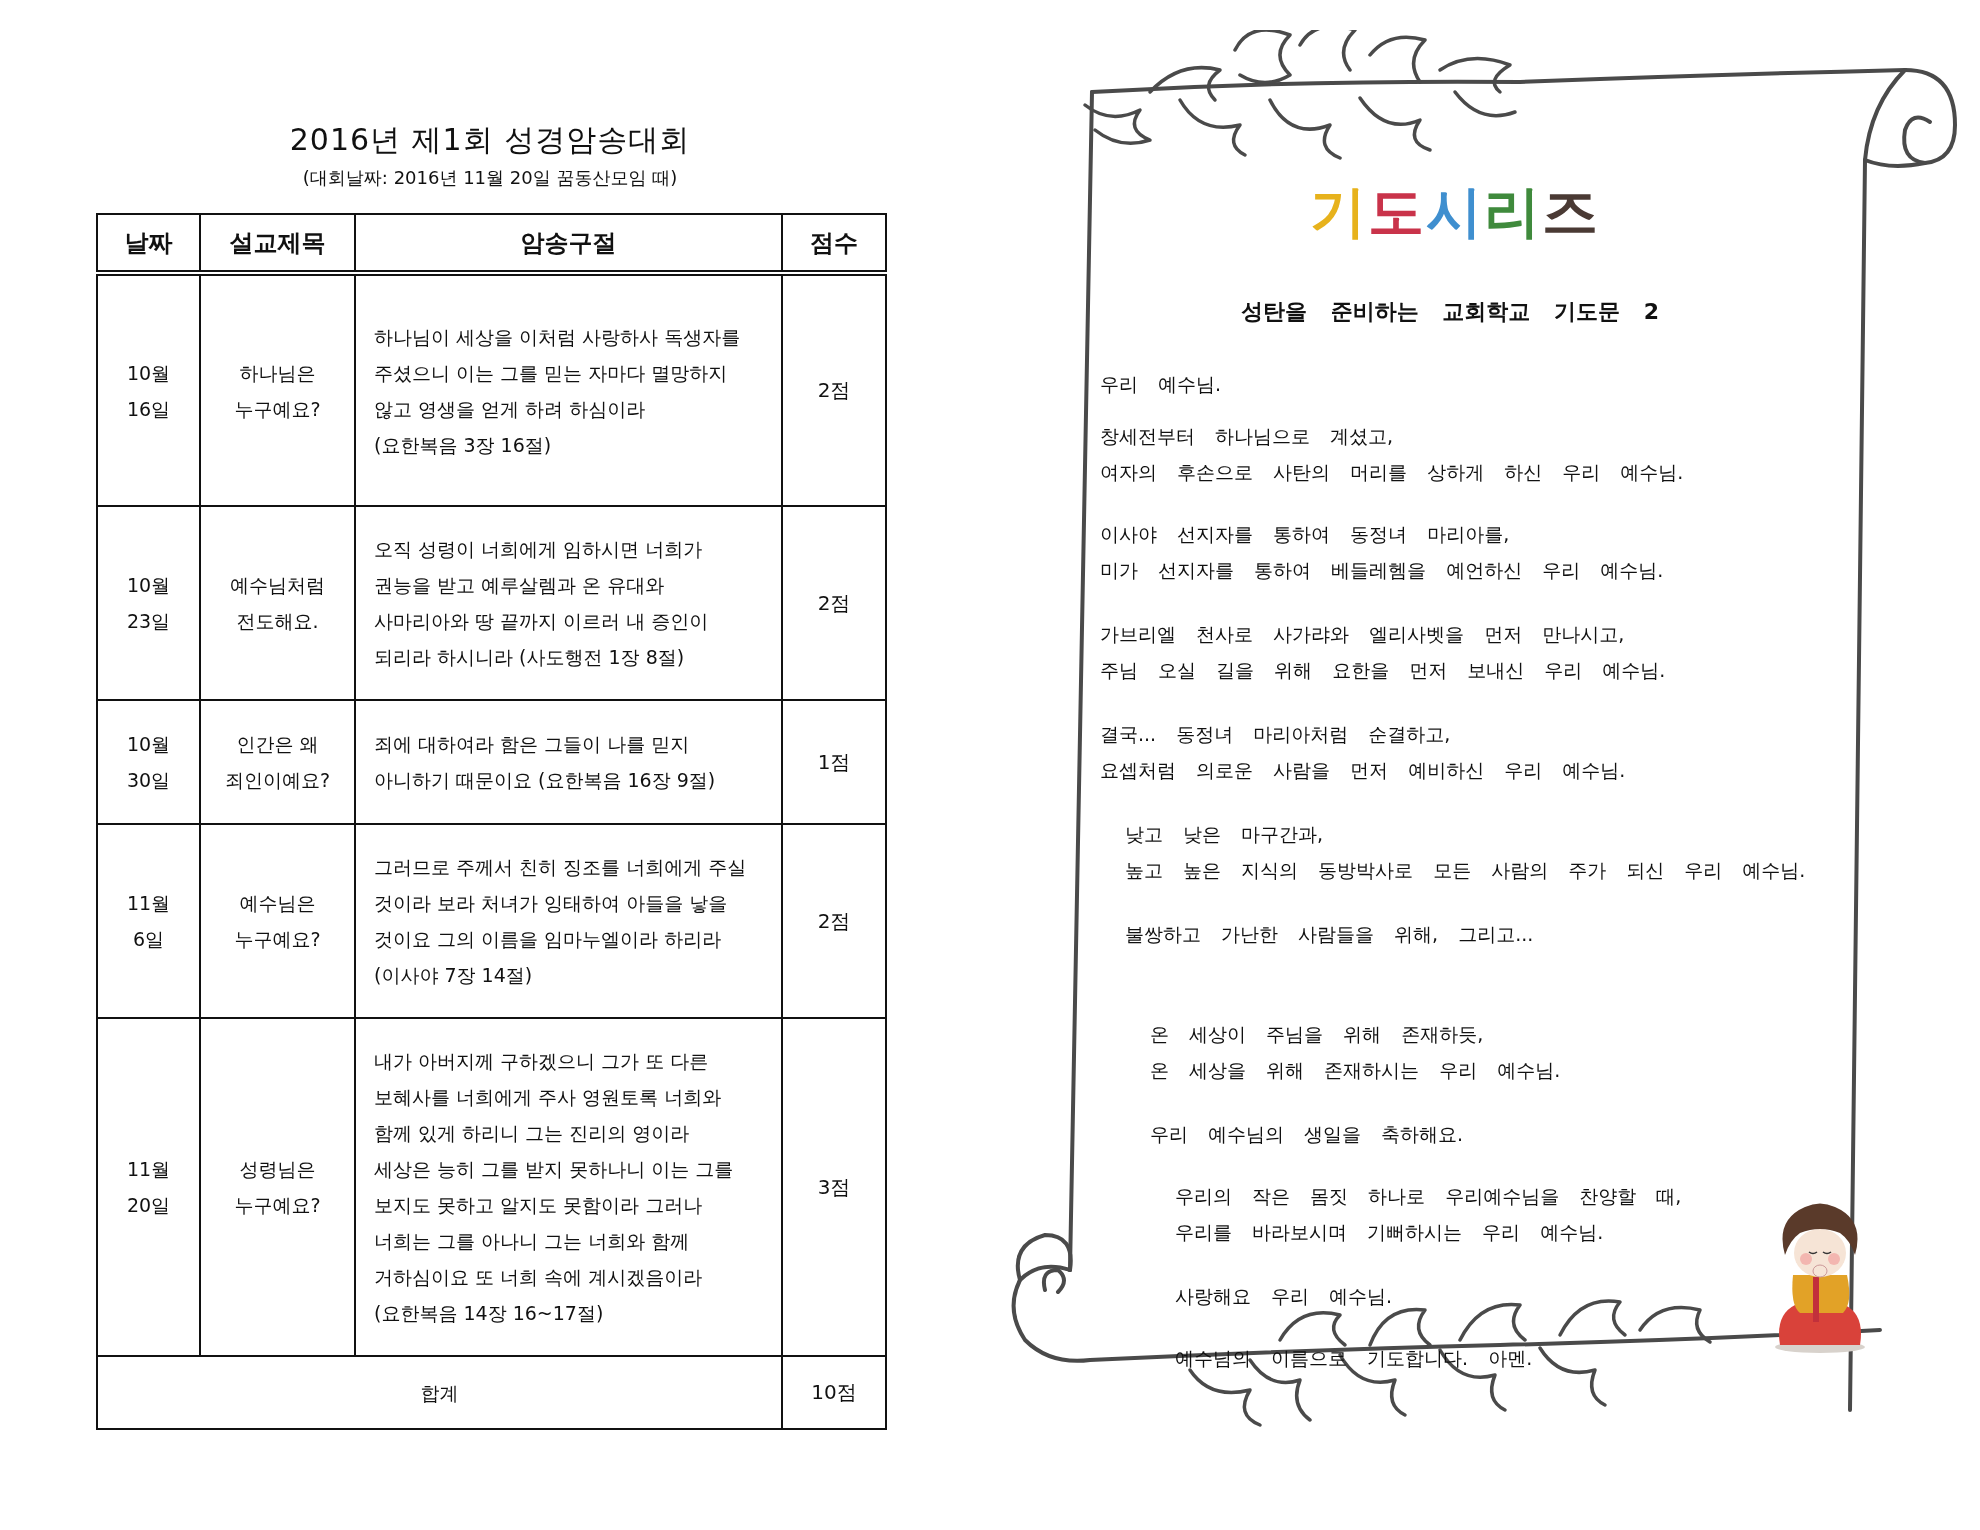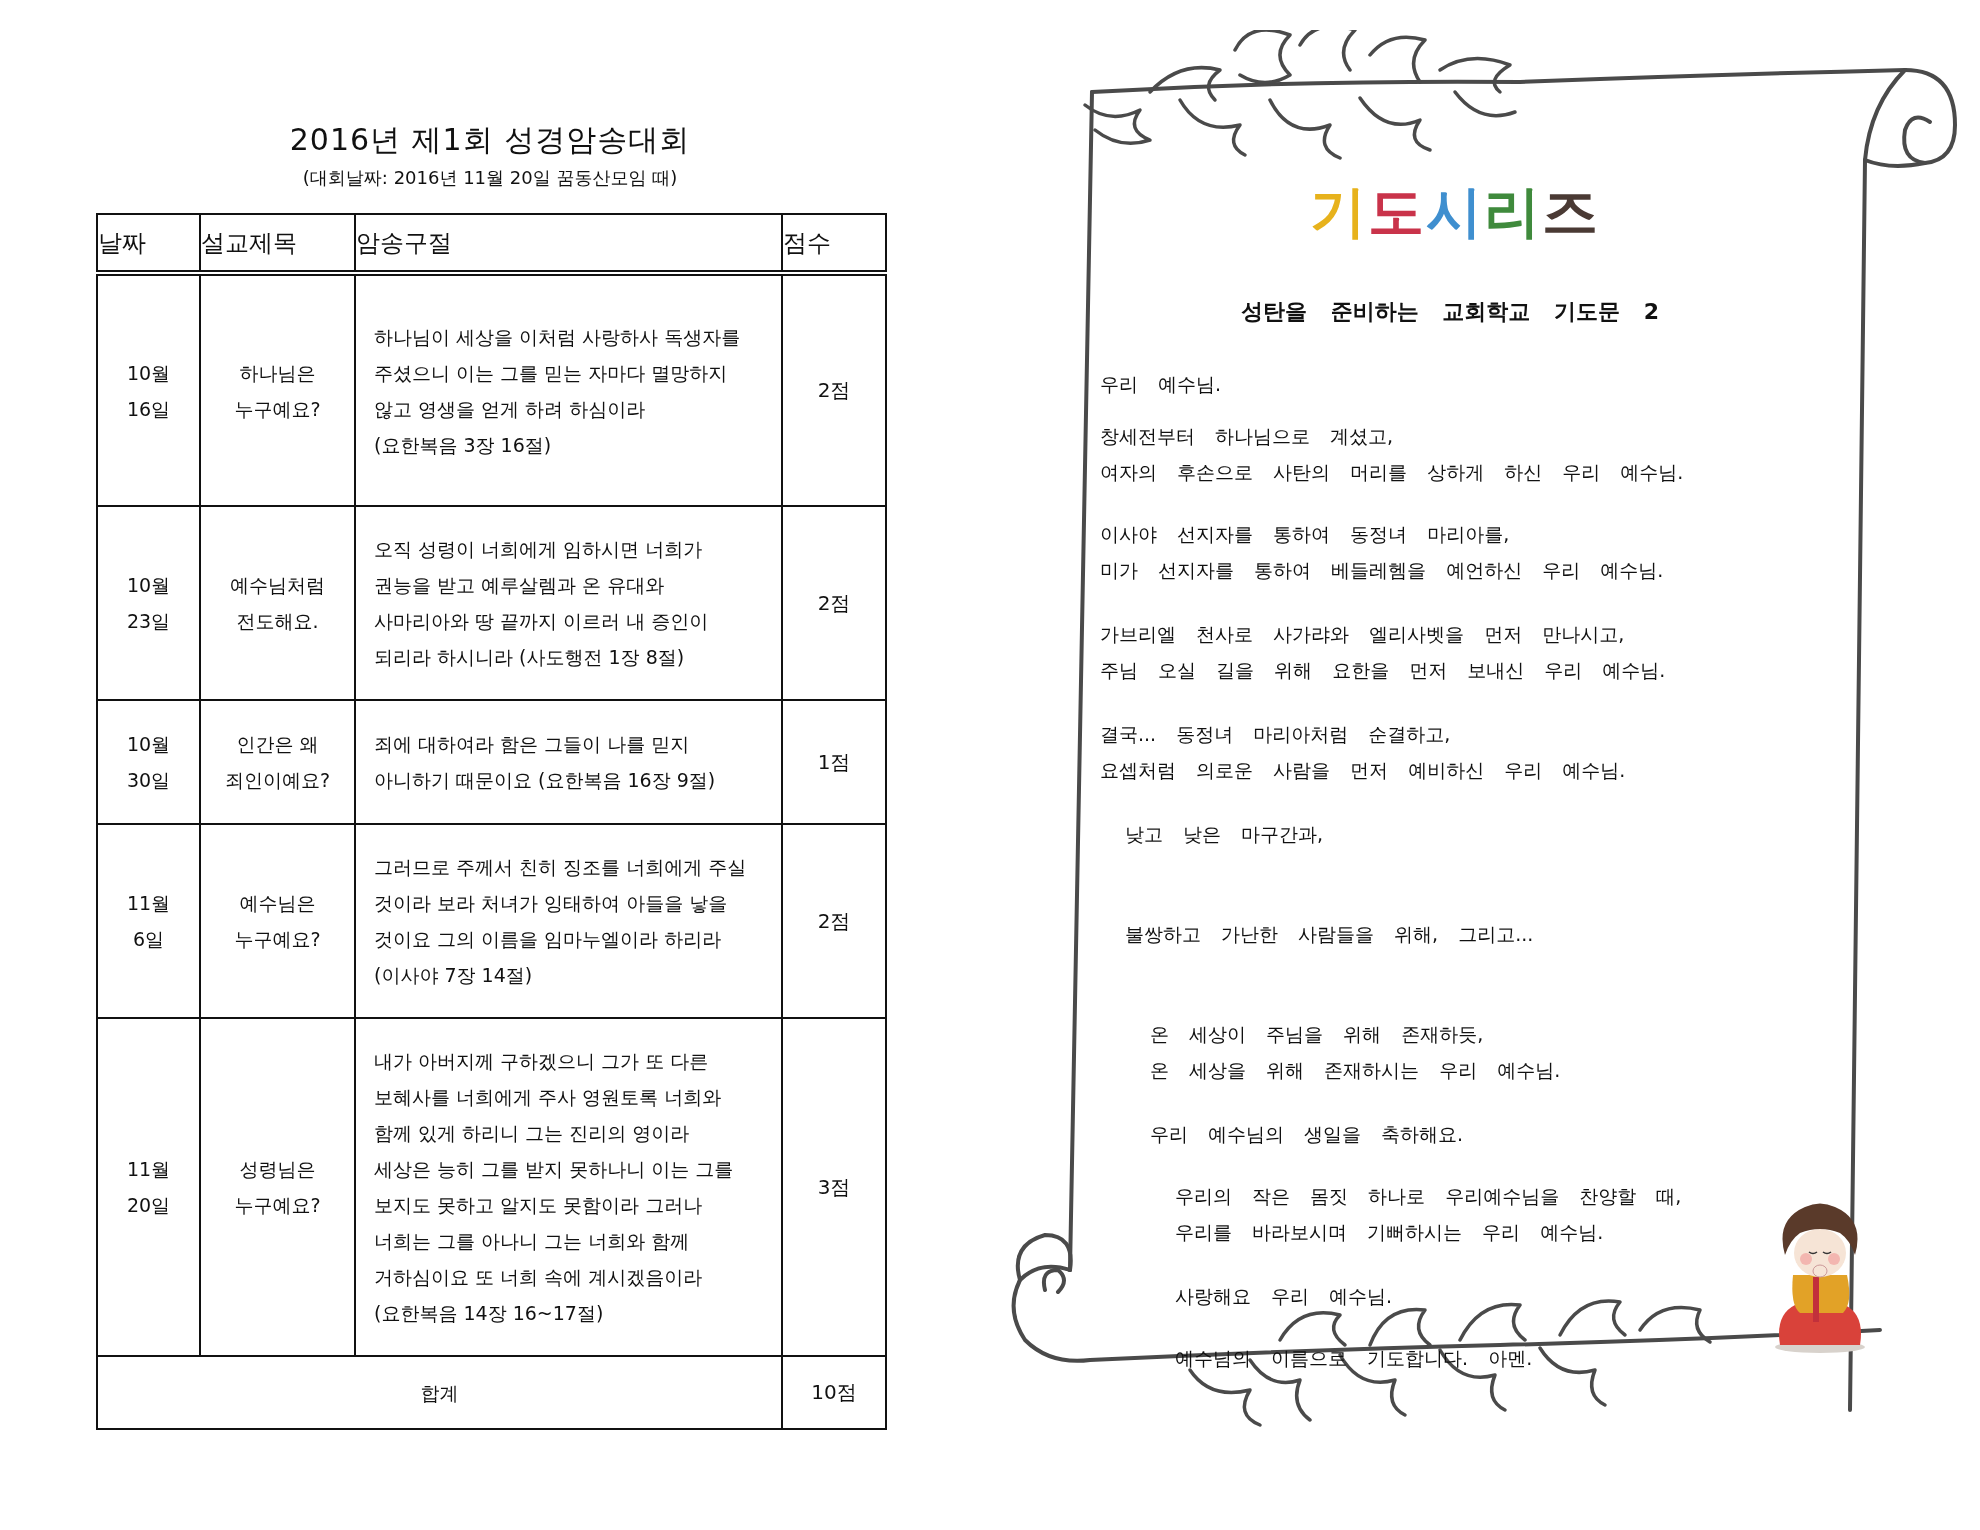--- a/index.html
+++ b/index.html
@@ -7,21 +7,21 @@
          font-family:"DejaVu Sans", "Liberation Sans", sans-serif; color:#111; }
 
   
   .title { position:absolute; left:96px; width:788px; top:120px; text-align:center;
            font-size:30px; font-weight:normal; letter-spacing:1px; }
   .subtitle { position:absolute; left:96px; width:788px; top:166px; text-align:center;
               font-size:18px; }
   table.contest { position:absolute; left:96px; top:213px; width:789px;
                   border-collapse:collapse; table-layout:fixed; font-size:19px; }
   table.contest td, table.contest th { border:2px solid #111; padding:0; vertical-align:middle; }
-  table.contest th { font-weight:normal; font-size:24px; height:55px; text-align:left;
+  table.contest th { font-weight:bold; font-size:24px; height:55px; text-align:center;
                      border-bottom:6px double #111; }
   table.contest td.c { text-align:center; line-height:36px; }
   table.contest td.verse { padding:0 14px 0 18px; line-height:36px; text-align:left; }
   table.contest td.verse div { white-space:nowrap; }
   table.contest td.score { font-size:20px; text-align:center;margin-top:24px; }
   .r1 { height:233px; } .r2 { height:194px; } .r3 { height:124px; }
   .r4 { height:194px; } .r5 { height:338px; } .rt { height:73px; }
 
   
   svg.scroll { position:absolute; left:1000px; top:30px; }
@@ -210,20 +210,21 @@
 <div class="prayer" style="left:1100px;top:616px">
   <div>가브리엘 천사로 사가랴와 엘리사벳을 먼저 만나시고,</div>
   <div>주님 오실 길을 위해 요한을 먼저 보내신 우리 예수님.</div>
 </div>
 <div class="prayer" style="left:1100px;top:716px">
   <div>결국... 동정녀 마리아처럼 순결하고,</div>
   <div>요셉처럼 의로운 사람을 먼저 예비하신 우리 예수님.</div>
 </div>
 <div class="prayer" style="left:1125px;top:816px">
   <div>낮고 낮은 마구간과,</div>
+  <div>높고 높은 지식의 동방박사로 모든 사람의 주가 되신 우리 예수님.</div>
 </div>
 <div class="prayer" style="left:1125px;top:916px">
   <div>불쌍하고 가난한 사람들을 위해, 그리고...</div>
 </div>
 <div class="prayer" style="left:1150px;top:1016px">
   <div>온 세상이 주님을 위해 존재하듯,</div>
   <div>온 세상을 위해 존재하시는 우리 예수님.</div>
 </div>
 <div class="prayer" style="left:1150px;top:1116px">
   <div>우리 예수님의 생일을 축하해요.</div>

